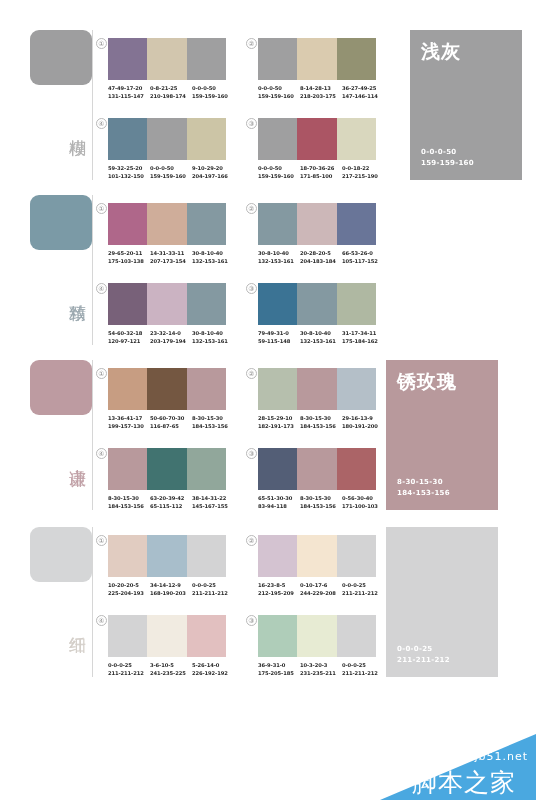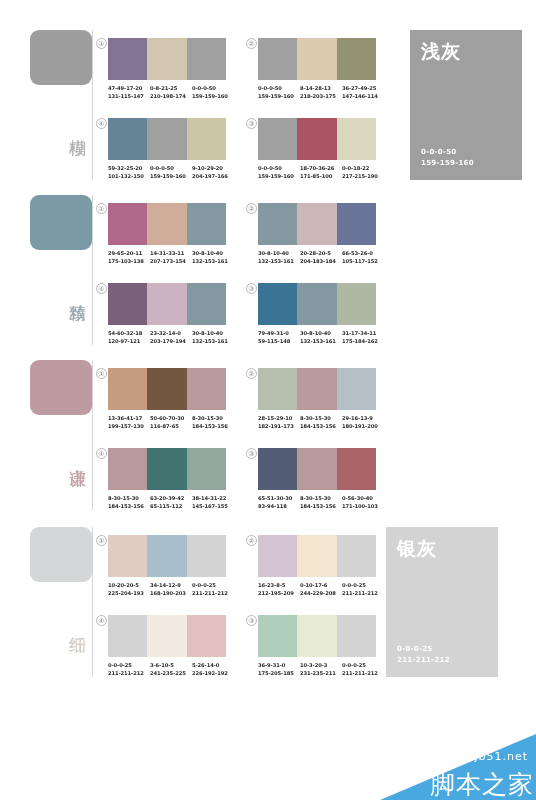--- a/index.html
+++ b/index.html
@@ -151,26 +151,26 @@
   #wm-url {
     position: absolute;
     right: 8px; top: 16px;
     color: #ffffff;
     font-size: 11px;
     letter-spacing: 1px;
     font-family: "DejaVu Sans", sans-serif;
   }
   #wm-cn {
     position: absolute;
-    right: 2px; bottom: 0px;
+    right: 20px; bottom: 0px;
     color: #ffffff;
     font-size: 25px;
     line-height: 30px;
     letter-spacing: 1px;
-    font-family: Liberation Serif, serif;
+    font-family: Liberation Mono, monospace;
   }
 </style>
 </head>
 <body>
 
 <div id="page">
   <div id="groups-root">
       <div class="group" style="top: 30px; height: 160px;">
         <div class="group-inner">
           <div class="brand-chip" style="background: rgb(158, 158, 159);"></div>
@@ -454,20 +454,27 @@
               <div class="cap">
                 <div>8-30-15-30</div>
                 <div>184-153-156</div>
               </div>
               <div class="cap">
                 <div>0-56-30-40</div>
                 <div>171-100-103</div>
               </div>
             </div>
           </div>
+          <div class="hero" style="background: rgb(184, 153, 156);">
+            <div class="hero-title">锈玫瑰</div>
+            <div class="hero-codes">
+              <div>8-30-15-30</div>
+              <div>184-153-156</div>
+            </div>
+          </div>
         </div>
       </div>
       <div class="group" style="top: 527px; height: 160px;">
         <div class="group-inner">
           <div class="brand-chip" style="background: rgb(213, 214, 215);"></div>
           <div class="vrule"></div>
           <div class="mood" style="color: rgb(212, 207, 201);">纤细</div>
           <div class="combo" style="left: 108px; top: 8px;">
             <div class="badge">①</div>
             <div class="swatches">
@@ -550,21 +557,20 @@
                 <div>10-3-20-3</div>
                 <div>231-235-211</div>
               </div>
               <div class="cap">
                 <div>0-0-0-25</div>
                 <div>211-211-212</div>
               </div>
             </div>
           </div>
           <div class="hero" style="background: rgb(211, 211, 212);">
-            <div class="hero-title">银灰</div>
             <div class="hero-codes">
               <div>0-0-0-25</div>
               <div>211-211-212</div>
             </div>
           </div>
         </div>
       </div>
     </div>
 
   <div id="watermark">

